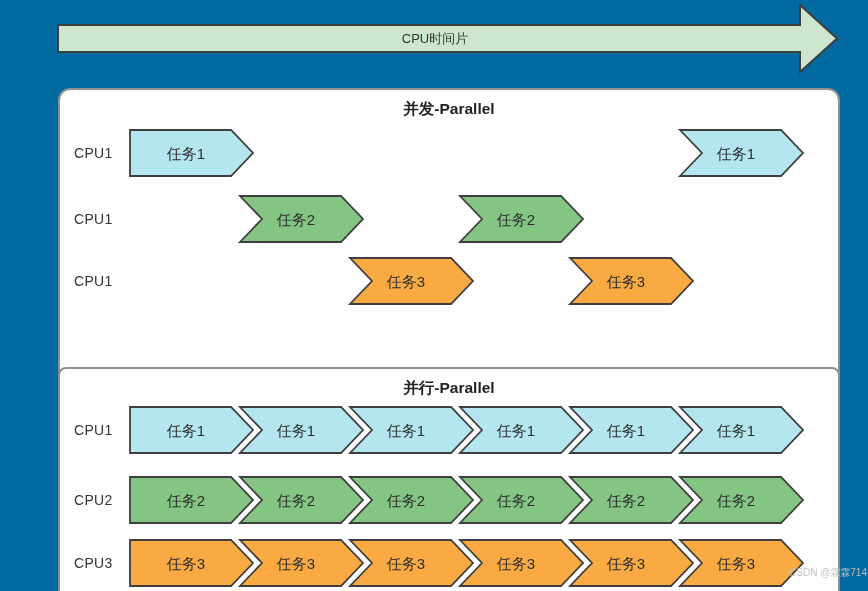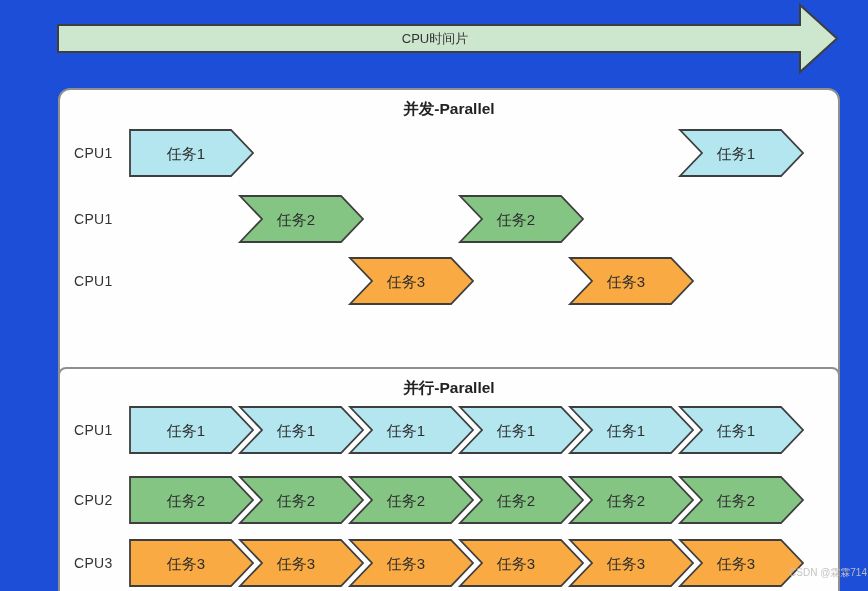--- a/index.html
+++ b/index.html
@@ -3,21 +3,21 @@
 <meta charset="utf-8">
 <style>
   html,body{margin:0;padding:0;}
   body{
     background:#f9f9f9;
     font-family:"Liberation Sans", sans-serif;
   }
   .stage{
     position:relative;
     width:868px;height:591px;
-    background:#1d4ed8;
+    background:#0369a1;
     overflow:hidden;
   }
   .top-arrow{
     position:absolute;left:0;top:0;
   }
   .top-arrow polygon{
     stroke:#3e3e3e;
     stroke-width:2;
     stroke-linejoin:miter;
   }

